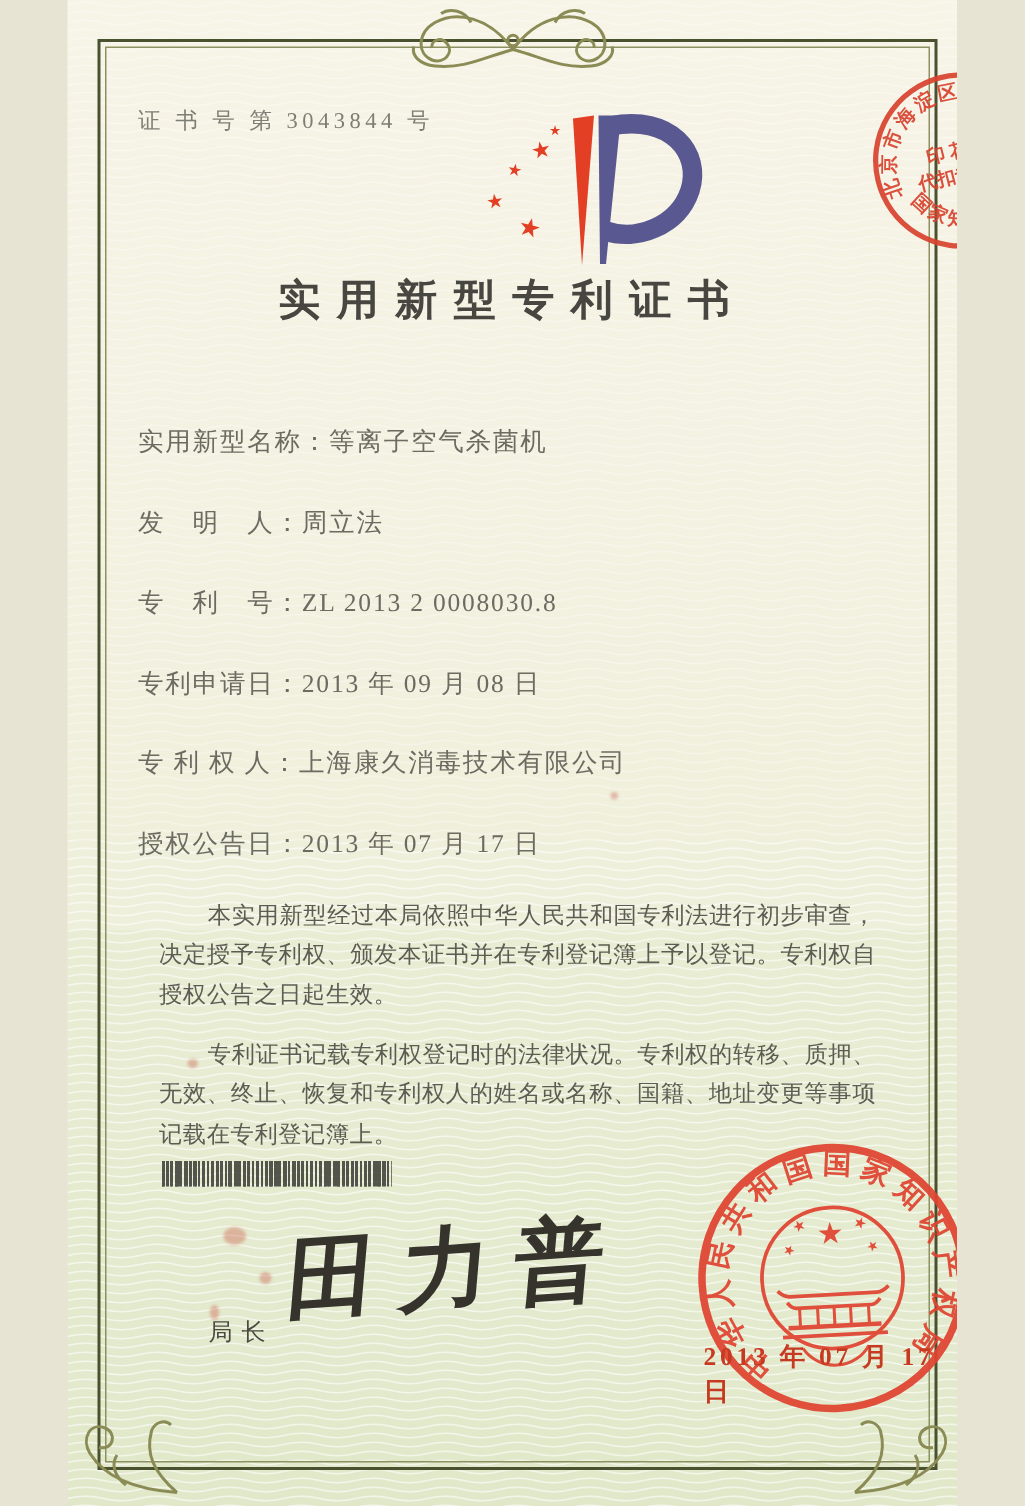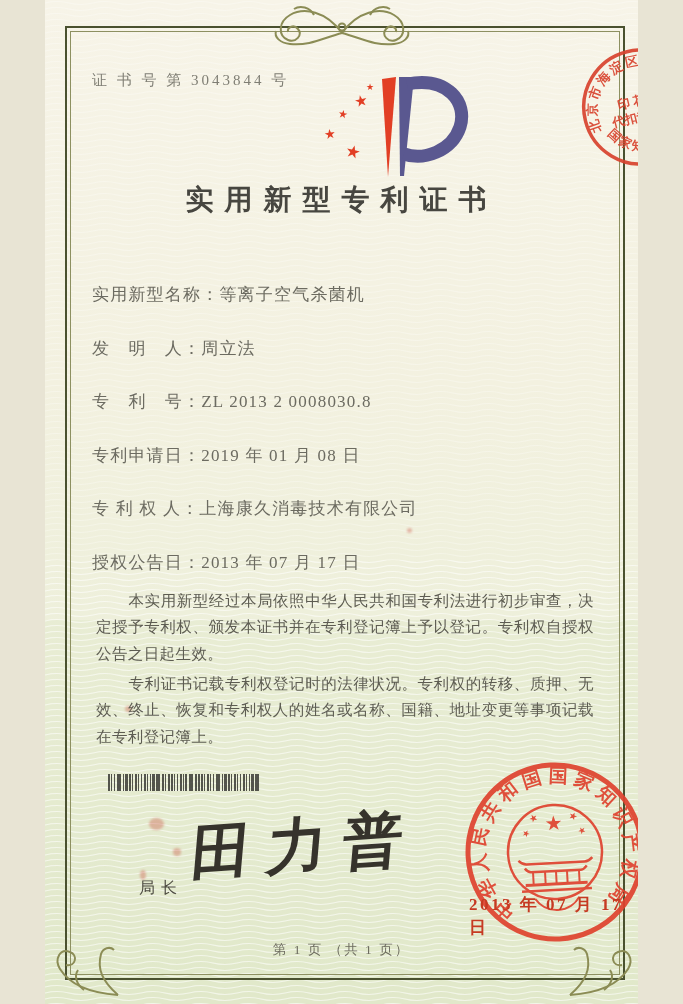--- a/index.html
+++ b/index.html
@@ -17,21 +17,21 @@
   .cert-no{position:absolute;left:47px;top:71px;font-size:15px;letter-spacing:3px;
     color:#7f7e74;z-index:3;}
   .tax-stamp{position:absolute;left:532px;top:44px;z-index:4;transform:rotate(-14deg);opacity:.92;}
   .logo{position:absolute;left:252px;top:74px;z-index:3;}
   .title{position:absolute;left:0;top:181px;width:100%;text-align:center;font-size:28px;
     font-weight:600;letter-spacing:11px;color:#474640;z-index:3;}
   .field-row{position:absolute;left:47px;width:590px;font-size:17px;color:#6c6b61;
     letter-spacing:1.2px;z-index:3;white-space:nowrap;}
   .body-text{position:absolute;left:47px;right:40px;top:584px;font-size:15.5px;
     line-height:1.7;color:#5d5c52;text-align:justify;letter-spacing:.4px;z-index:3;}
-  .body-text p{margin:4px;text-indent:2.1em;}
+  .body-text p{margin:14px;text-indent:2.1em;}
   .barcode{position:absolute;left:63px;top:774px;width:153px;height:17px;opacity:.82;z-index:3;
     background:
       repeating-linear-gradient(90deg,#33332f 0 1.5px,transparent 1.5px 3px),
       repeating-linear-gradient(90deg,#33332f 0 1px,transparent 1px 5.5px),
       repeating-linear-gradient(90deg,#33332f 0 2px,transparent 2px 9px);}
   .signer-title{position:absolute;left:94px;top:858px;font-size:16px;letter-spacing:6px;
     color:#4c4a40;z-index:3;margin-top:20px;}
   .signature{position:absolute;left:146px;top:806px;font-size:60px;font-weight:700;
     color:#36332c;letter-spacing:16px;transform:rotate(-4deg) skewX(-9deg);z-index:4;
     font-family:"DejaVu Serif","Liberation Serif",serif;}
@@ -121,21 +121,21 @@
     <text x="33" y="60" text-anchor="middle" dominant-baseline="central" font-size="13" fill="#e23f25" transform="rotate(-8 33 60)">★</text>
     <text x="56" y="78" text-anchor="middle" dominant-baseline="central" font-size="17" fill="#e23f25" transform="rotate(14 56 78)">★</text>
     <text x="73" y="13" text-anchor="middle" dominant-baseline="central" font-size="9" fill="#e23f25">★</text>
   </svg>
 
   <div class="title">实用新型专利证书</div>
 
   <div class="field-row" style="top:283px"><span>实用新型名称：</span><span>等离子空气杀菌机</span></div>
   <div class="field-row" style="top:337px"><span>发　明　人：</span><span>周立法</span></div>
   <div class="field-row" style="top:390px"><span>专　利　号：</span><span>ZL 2013 2 0008030.8</span></div>
-  <div class="field-row" style="top:444px"><span>专利申请日：</span><span>2019 年 01 月 08 日</span></div>
+  <div class="field-row" style="top:444px"><span>专利申请日：</span><span>2013 年 09 月 08 日</span></div>
   <div class="field-row" style="top:497px"><span>专 利 权 人：</span><span>上海康久消毒技术有限公司</span></div>
   <div class="field-row" style="top:551px"><span>授权公告日：</span><span>2013 年 07 月 17 日</span></div>
 
   <div class="body-text">
     <p>本实用新型经过本局依照中华人民共和国专利法进行初步审查，决定授予专利权、颁发本证书并在专利登记簿上予以登记。专利权自授权公告之日起生效。</p>
     <p>专利证书记载专利权登记时的法律状况。专利权的转移、质押、无效、终止、恢复和专利权人的姓名或名称、国籍、地址变更等事项记载在专利登记簿上。</p>
   </div>
 
   <div class="barcode"></div>
 
@@ -169,15 +169,14 @@
         <path d="M72,114 L72,126 M84,114 L84,126 M95,114 L95,126 M106,114 L106,126 M118,114 L118,126" stroke-width="2"></path>
         <path d="M64,127 L126,127" stroke-width="3"></path>
         <path d="M60,133 L130,133" stroke-width="2.5"></path>
         <path d="M73,141 A26,26 0 0 0 117,141" stroke-width="2"></path>
       </g>
     </g>
   </svg>
 
   <div class="seal-date">2013 年 07 月 17 日</div>
 
-  <div class="footer">第 1 页 （共 1 页）</div>
 
 </div>
 
 </body></html>

